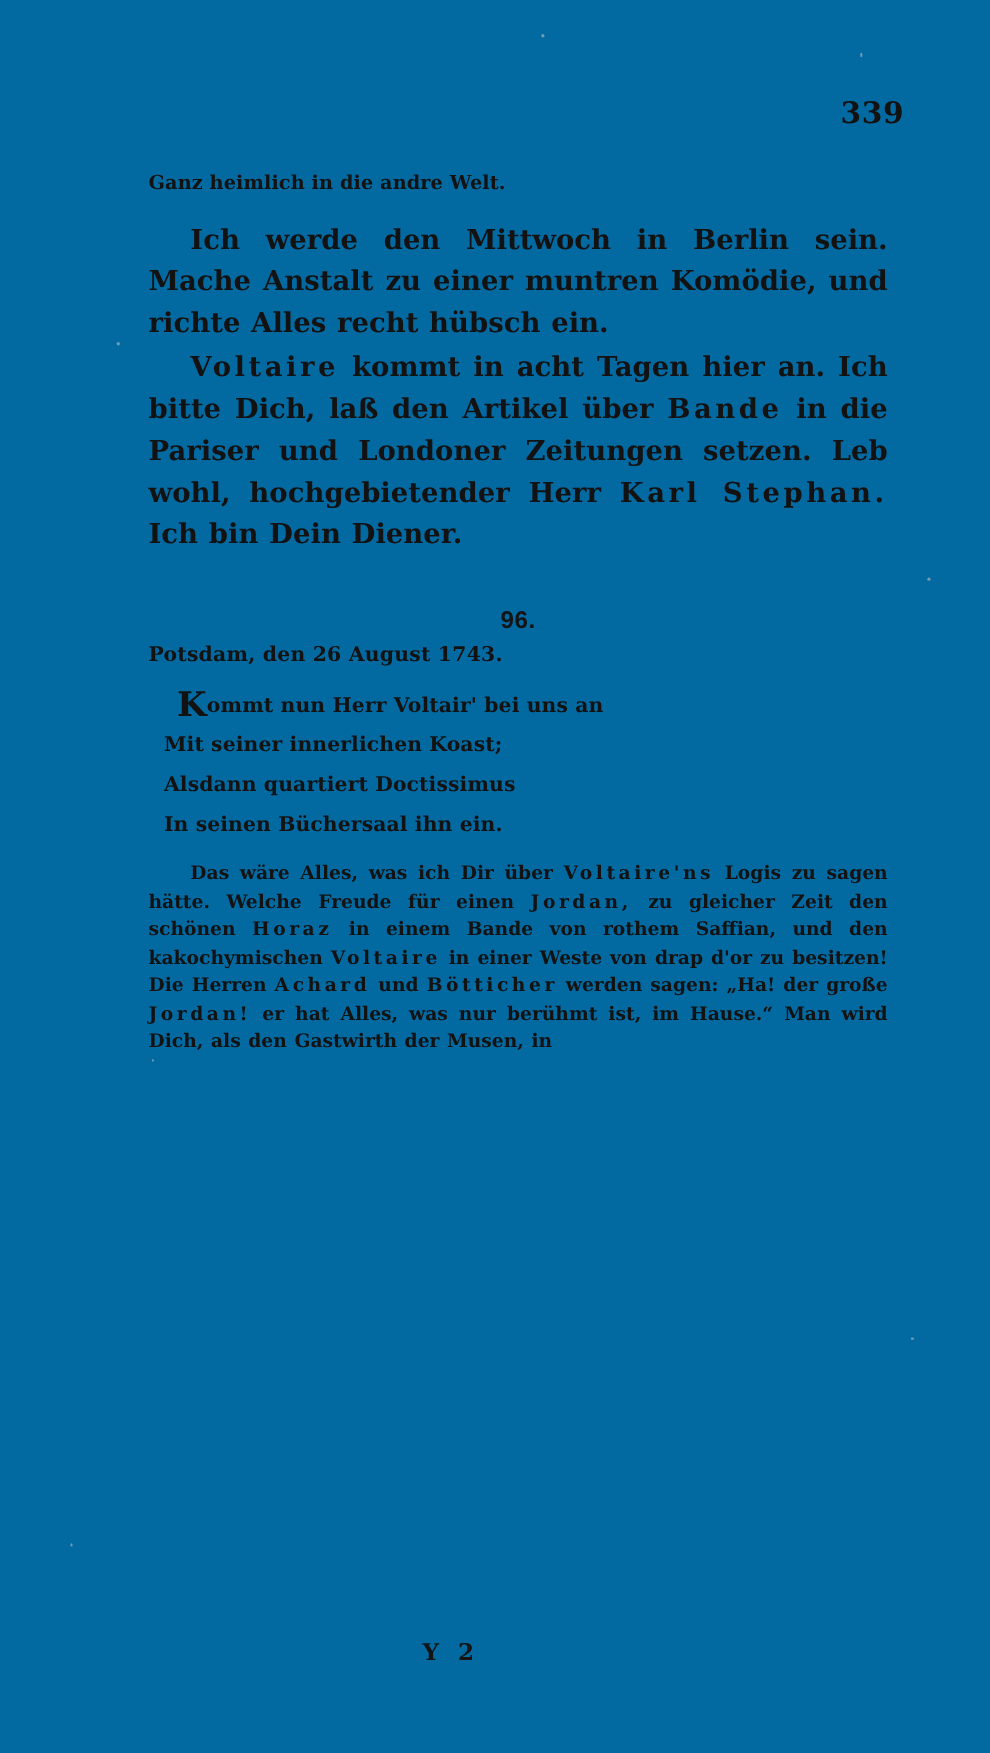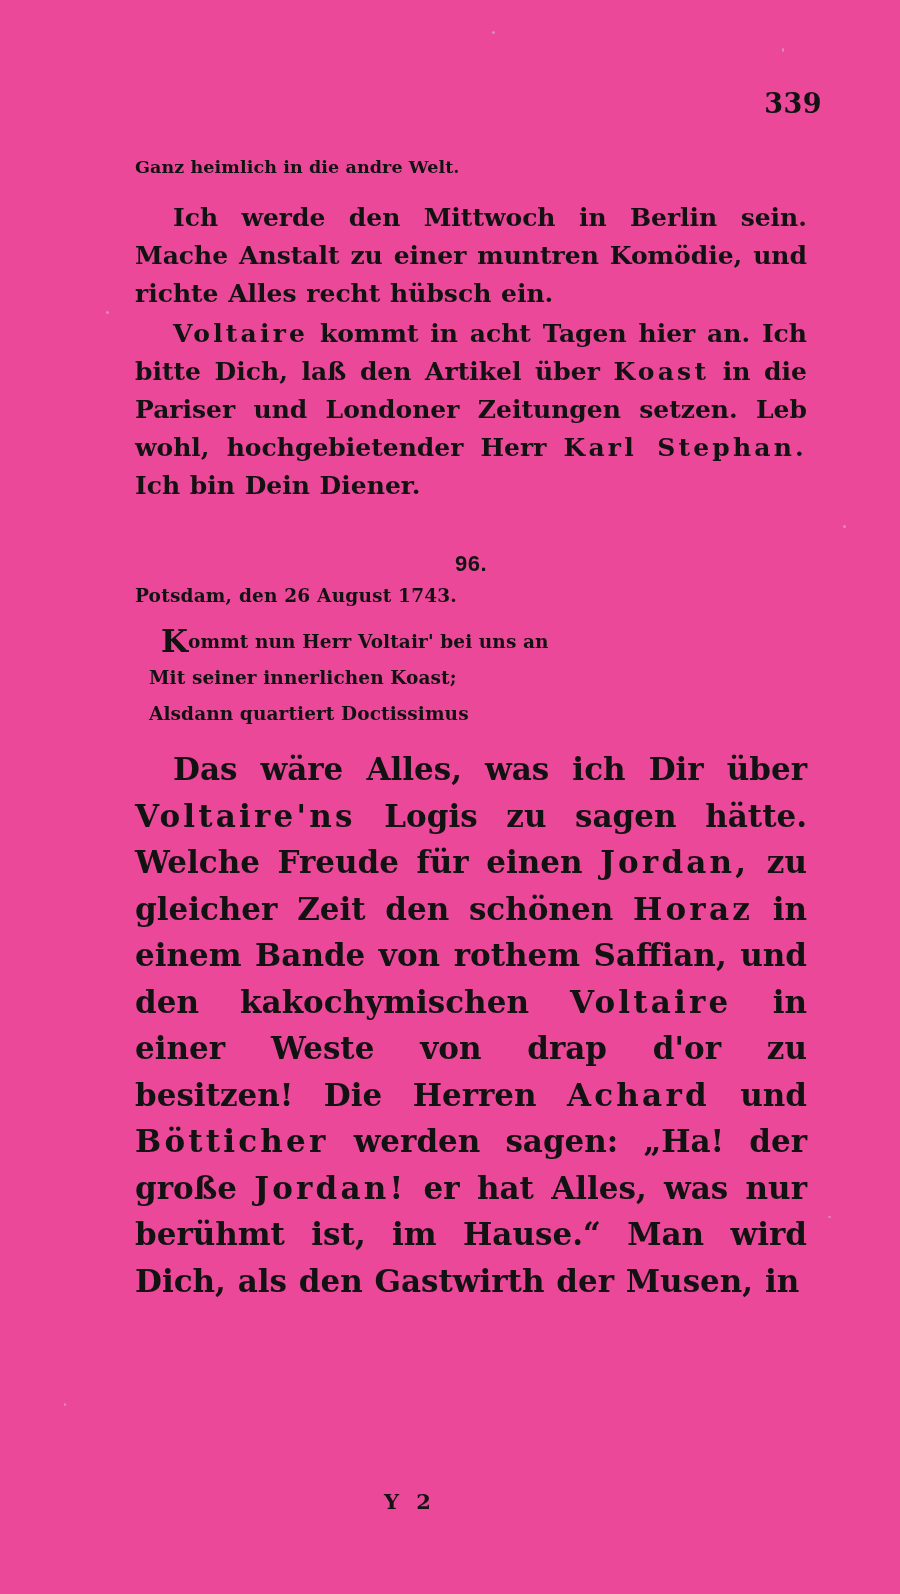--- a/index.html
+++ b/index.html
@@ -11,21 +11,21 @@
     width: 900px;
     height: 1594px;
     position: relative;
     font-family: "DejaVu Serif", serif;
     color: #1a1a1a;
     overflow: hidden;
   }
   .page {
     position: absolute;
     inset: 0;
-    background: #ec4899;
+    background: #0369a1;
   }
   
   .speckle {
     position: absolute;
     background: #c9c9c4;
     border-radius: 50%;
     opacity: .55;
   }
 
   .page-number {
@@ -109,21 +109,21 @@
   .poem .l4 { margin-left: 14px; }
   .dropcap {
     font-size: 31px;
     line-height: 0;
     font-weight: bold;
     position: relative;
     top: 4px;
   }
 
   .body2 p.para {
-    font-size: 31px;
+    font-size: 17px;
     line-height: 1.5;
   }
 
   .signature {
     position: absolute;
     bottom: 80px;
     left: 0;
     width: 820px;
     text-align: center;
     font-size: 21px;
@@ -149,29 +149,30 @@
   <div class="page-number fraktur">339</div>
 
   <div class="content">
 
     <div class="verse fraktur">
       <div class="line">Ganz heimlich in die andre Welt.</div>
     </div>
 
     <p class="para fraktur">Ich werde den Mittwoch in Berlin sein. Mache Anstalt zu einer muntren Komödie, und richte Alles recht hübsch ein.</p>
 
-    <p class="para fraktur"><span class="spaced">Voltaire</span><span> kommt in acht Tagen hier an.   Ich bitte Dich, laß den Artikel über </span><span class="spaced">Koast</span><span> in die Pariser und Londoner Zeitungen setzen.   Leb wohl, hochgebietender Herr </span><span class="spaced">Karl Stephan.</span><span>   Ich bin Dein Diener.</span></p>
+    <p class="para fraktur"><span class="spaced">Voltaire</span><span> kommt in acht Tagen hier an.   Ich bitte Dich, laß den Artikel über </span><span class="spaced">Bande</span><span> in die Pariser und Londoner Zeitungen setzen.   Leb wohl, hochgebietender Herr </span><span class="spaced">Karl Stephan.</span><span>   Ich bin Dein Diener.</span></p>
 
     <div class="letter-number fraktur">96.</div>
     <div class="dateline fraktur">Potsdam, den 26 August 1743.</div>
 
     <div class="poem fraktur">
       <div class="l1"><span class="dropcap">K</span><span>ommt nun Herr Voltair' bei uns an</span></div>
       <div class="l2">Mit seiner innerlichen Koast;</div>
       <div class="l3"><span>Alsdann quartiert </span><span class="ital">Doctissimus</span></div>
+      <div class="l4">In seinen Büchersaal ihn ein.</div>
     </div>
 
     <div class="body2">
       <p class="para fraktur"><span>Das wäre Alles, was ich Dir über </span><span class="spaced">Voltaire'ns</span><span> Logis zu sagen hätte.   Welche Freude für einen </span><span class="spaced">Jordan,</span><span> zu gleicher Zeit den schönen </span><span class="spaced">Horaz</span><span> in einem Bande von rothem Saffian, und den kakochymischen </span><span class="spaced">Voltaire</span><span> in einer Weste von </span><span class="ital">drap d'or</span><span> zu besitzen!   Die Herren </span><span class="spaced">Achard</span><span> und </span><span class="spaced">Bötticher</span><span> werden sagen:   „Ha! der große </span><span class="spaced">Jordan!</span><span> er hat Alles, was nur berühmt ist, im Hause.“   Man wird Dich, als den Gastwirth der Musen, in</span></p>
     </div>
 
   </div>
 
   <div class="signature fraktur">Y 2</div>
 

